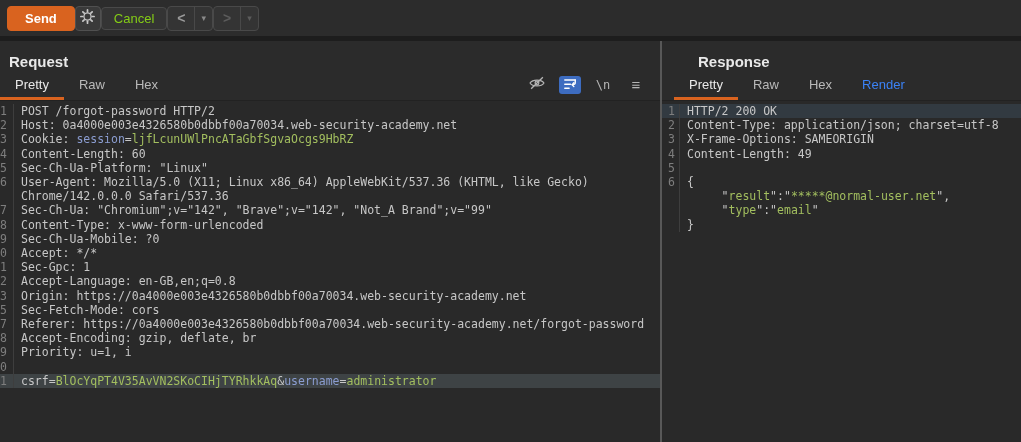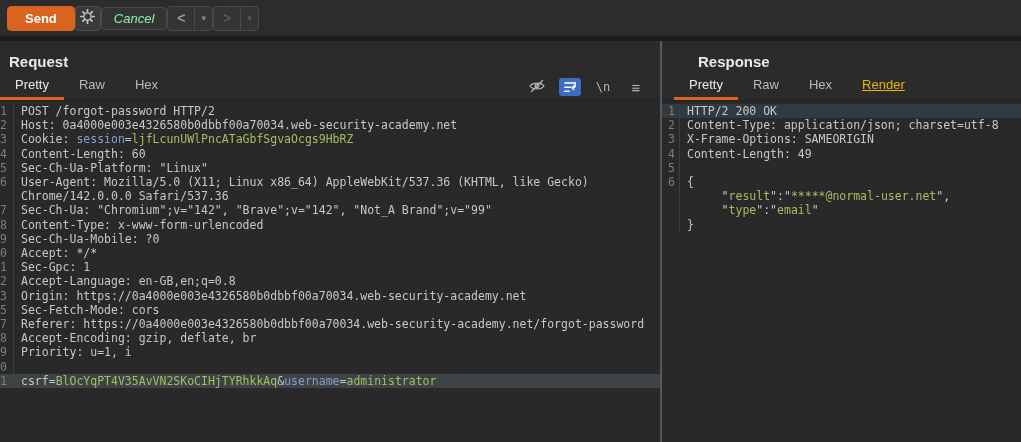--- a/index.html
+++ b/index.html
@@ -22,21 +22,21 @@
     cursor:pointer; font-family:"Liberation Sans", sans-serif;
   }
   .btn-send{
     background:#d9631f; border-color:#d9631f; color:#ffffff;
     font-weight:bold; padding:4px 17px;
   }
   .btn-gear{
     width:26px; height:25px; padding:0;
     display:flex; align-items:center; justify-content:center;
   }
-  .btn-cancel{ color:#86efac; border-color:#494949; background:#343434;font-style:italic; }
+  .btn-cancel{ color:#84cc16; border-color:#494949; background:#343434; }
   .split-btn{
     display:flex; align-items:stretch; border:1px solid #494949;
     border-radius:4px; background:#343434; overflow:hidden; height:25px;
   }
   .split-main{
     padding:2px 9px; font-size:14px; font-weight:bold; color:#9a9a9a;
     display:flex; align-items:center; cursor:pointer;
   }
   .split-arrow{
     padding:2px 6px; font-size:9px; color:#8a8a8a;
@@ -51,30 +51,30 @@
   .splitter{ width:2px; background:#585858; flex:0 0 2px; cursor:col-resize; }
   .panel-response{ flex:1 1 auto; }
 
   .panel-title{
     font-size:15px; font-weight:bold; color:#e9e9e9;
     padding:12px 0 2px 9px; height:32px;
   }
   .panel-response .panel-title{ padding-left:36px; }
 
   .tabbar{
-    display:flex; align-items:flex-end; height:27px; position:relative;
+    display:flex; height:27px; position:relative;
     padding-left:0;
   }
   .panel-response .tabbar{ padding-left:12px; }
   .tab{
     font-size:13px; color:#b9b9b9; padding:5px 15px 6px 15px;
     border-bottom:3px solid transparent; cursor:pointer; line-height:13px;
   }
   .tab.active{ color:#e9e9e9; border-bottom-color:#d9631f; }
-  .tab.disabled{ color:#eab308; cursor:default;text-decoration:underline; }
+  .tab.disabled{ color:#3b82f6; cursor:default; }
   .tab-icons{ margin-left:auto; display:flex; align-items:center; gap:11px; padding:0 13px 4px 0; }
   .icon-btn{
     width:22px; height:18px; display:flex; align-items:center; justify-content:center;
     background:transparent; border:none; cursor:pointer; color:#b5b5b5;
     border-radius:3px; padding:0;
   }
   .icon-btn.active-blue{ background:#3d6cc0; }
   .icon-text{ font-family:"DejaVu Sans Mono", monospace; font-size:12px; color:#b5b5b5; }
   .icon-menu{ font-size:15px; color:#b5b5b5; }
 

